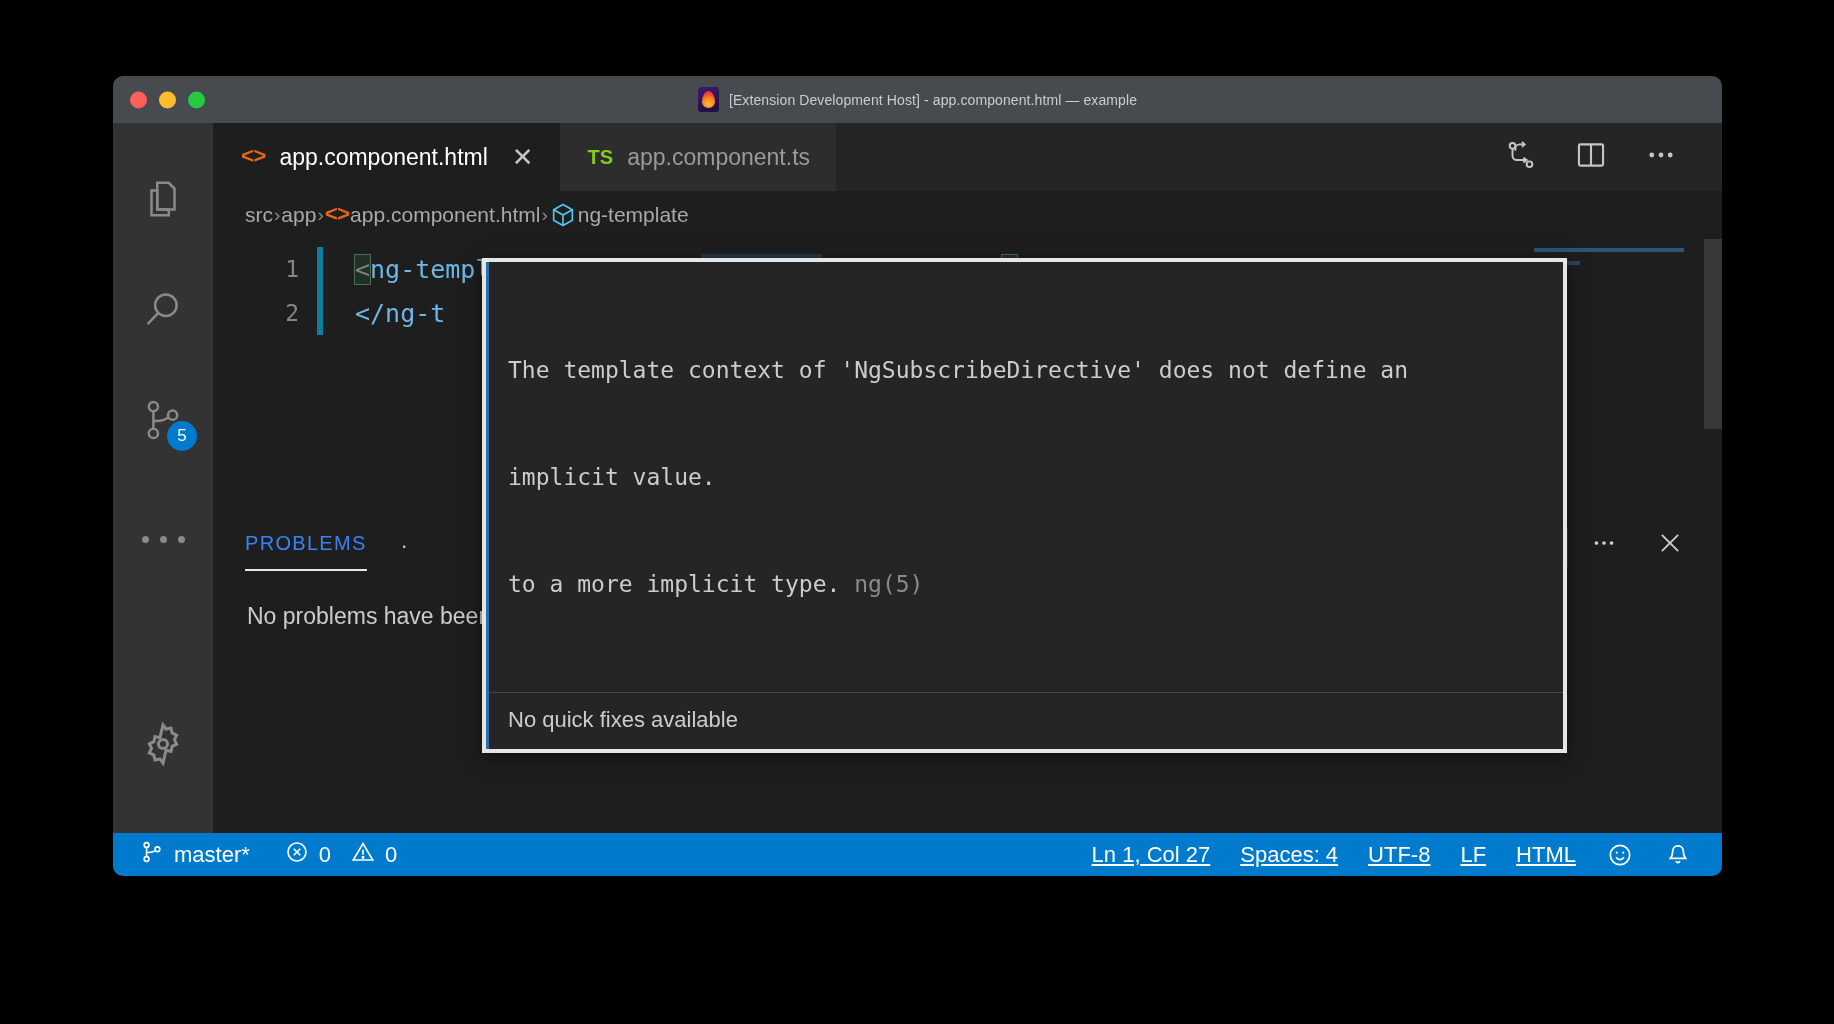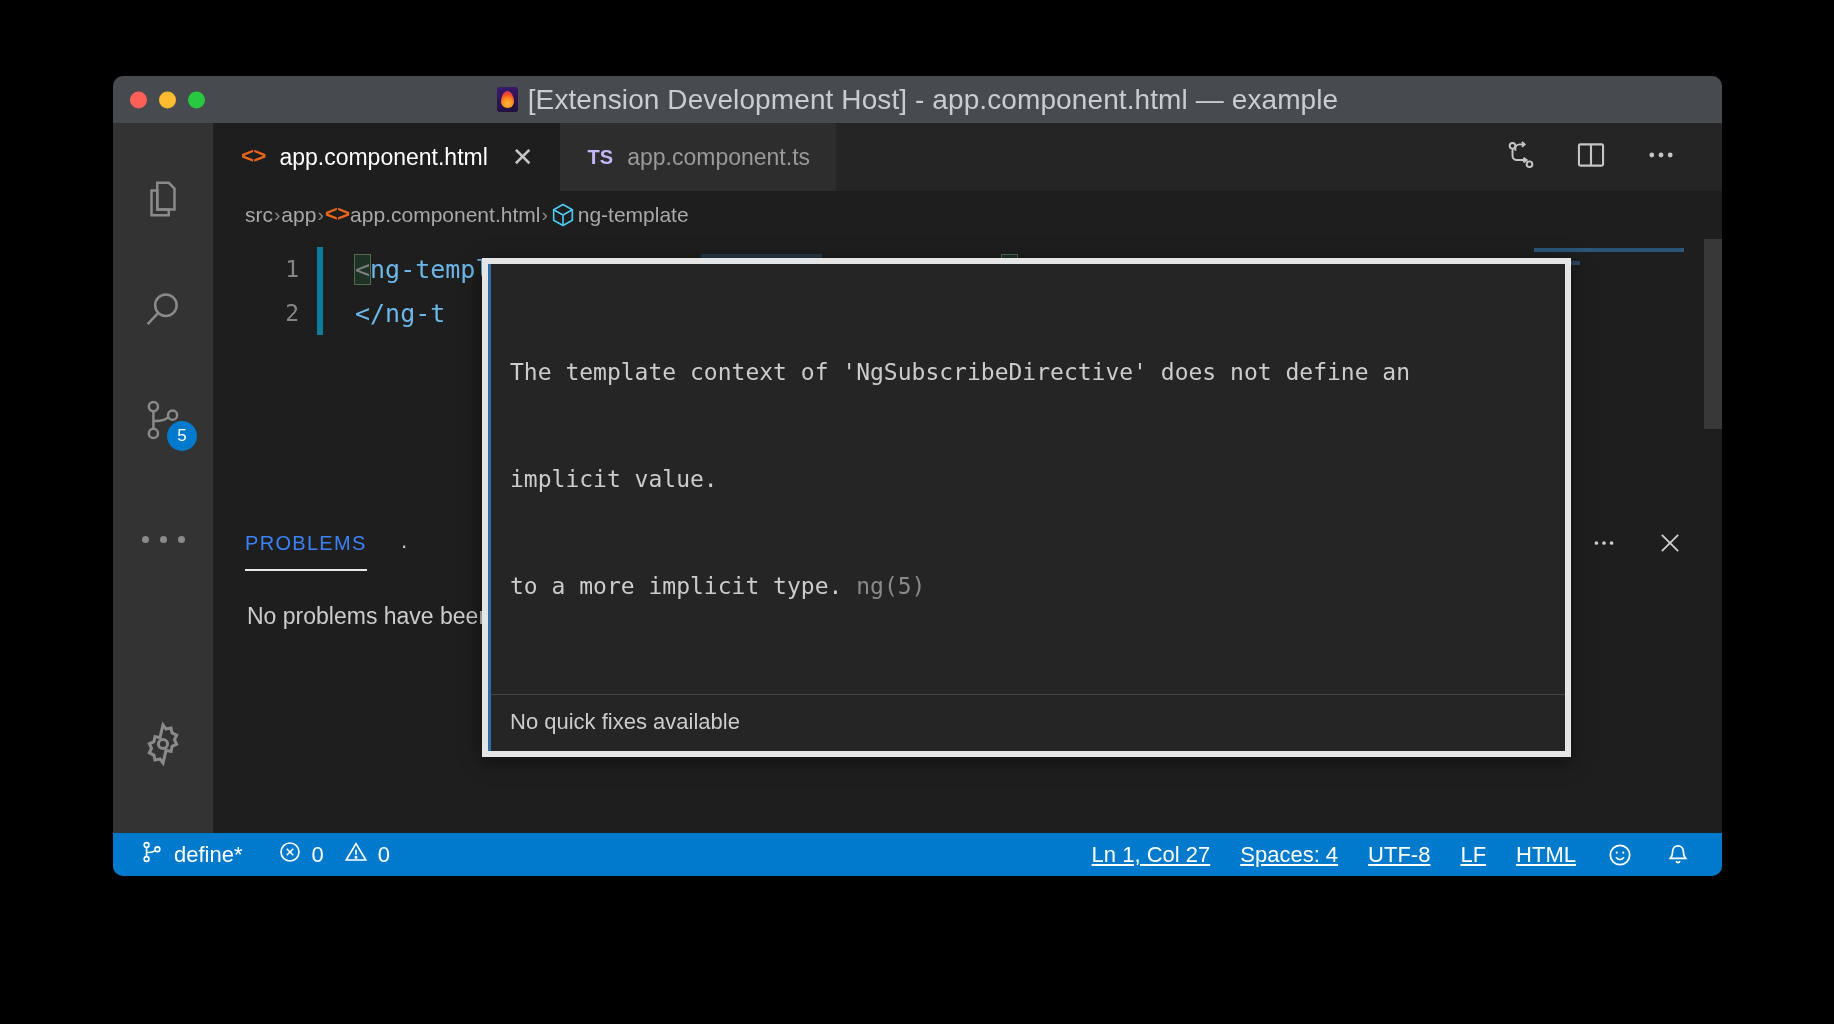--- a/index.html
+++ b/index.html
@@ -54,21 +54,21 @@
   .dot.yellow { background: #febc2e; }
   .dot.green { background: #28c840; }
 
   .title-wrap {
     display: flex;
     align-items: center;
     gap: 10px;
   }
   .title-text {
     color: #c9ccd1;
-    font-size: 28px;
+    font-size: 14px;
     letter-spacing: 0.1px;
     white-space: nowrap;
   }
   .ff-icon {
     width: 21px; height: 25px;
     border-radius: 3px;
     background: linear-gradient(160deg,#3b1b6e 0%, #2a1350 60%, #1d0f3a 100%);
     position: relative;
     overflow: hidden;
     flex: none;
@@ -177,21 +177,21 @@
     margin-left: 10px;
   }
   .icon-html {
     color: #e8661a;
     font-size: 22px;
     font-family: "Liberation Mono", monospace;
     font-weight: 700;
     letter-spacing: -1px;
   }
   .icon-ts {
-    color: #c4b5fd;
+    color: #84cc16;
     font-size: 20px;
     font-family: "Liberation Sans", sans-serif;
     font-weight: 700;
   }
   .tabs-actions {
     margin-left: auto;
     display: flex;
     align-items: center;
     gap: 36px;
     padding-right: 44px;
@@ -296,21 +296,21 @@
     opacity: 0.75;
   }
 
   
   .hover {
     position: absolute;
     left: 369px;
     top: 182px;
     width: 1077px;
     background: #252526;
-    border: 6px solid #e5e5e5;
+    border: 4px solid #e5e5e5;
     z-index: 40;
     box-shadow: 0 4px 18px rgba(0,0,0,0.5);
   }
   .hover-body {
     padding: 20px 22px 18px 22px;
     font-family: "DejaVu Sans Mono", monospace;
     font-size: 23px;
     line-height: 1.55;
     color: #cccccc;
     white-space: pre-wrap;
@@ -622,21 +622,21 @@
         <span class="sb-item">
           <span>
             <svg width="26" height="26" viewBox="0 0 24 24" fill="none" stroke="#ffffff" stroke-width="1.5">
               <circle cx="7" cy="5.5" r="2.2"></circle>
               <circle cx="17" cy="9.5" r="2.2"></circle>
               <circle cx="7" cy="18.5" r="2.2"></circle>
               <path d="M7 7.7v8.6"></path>
               <path d="M14.8 10.8c-2.3 2-4.9 1.6-7.5 1.7"></path>
             </svg>
           </span>
-          <span>define*</span>
+          <span>master*</span>
         </span>
         <span class="sb-item">
           <span>
             <svg width="26" height="26" viewBox="0 0 24 24" fill="none" stroke="#ffffff" stroke-width="1.5">
               <circle cx="12" cy="12" r="8.3"></circle>
               <line x1="9" y1="9" x2="15" y2="15"></line>
               <line x1="15" y1="9" x2="9" y2="15"></line>
             </svg>
           </span>
           <span>0</span>

